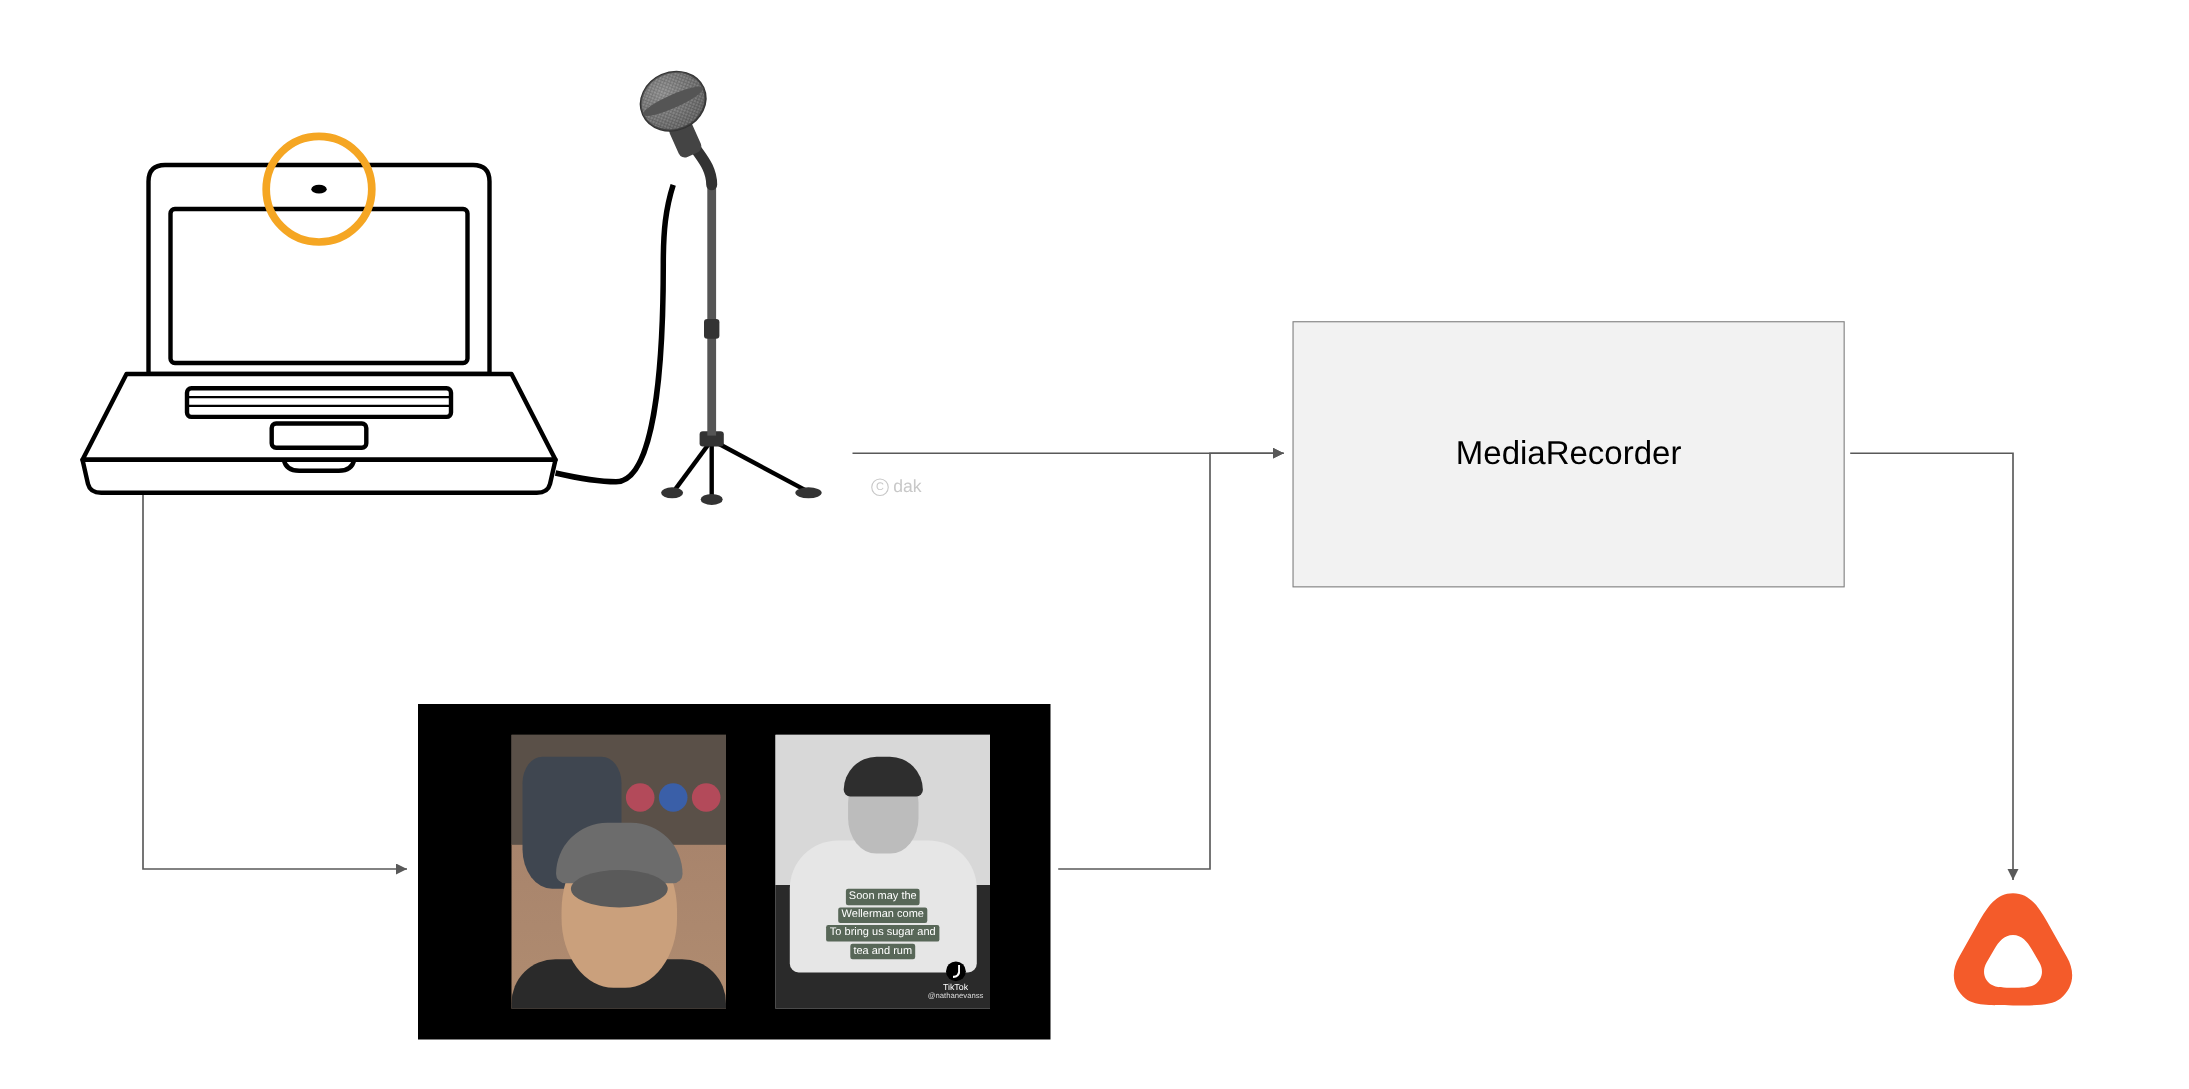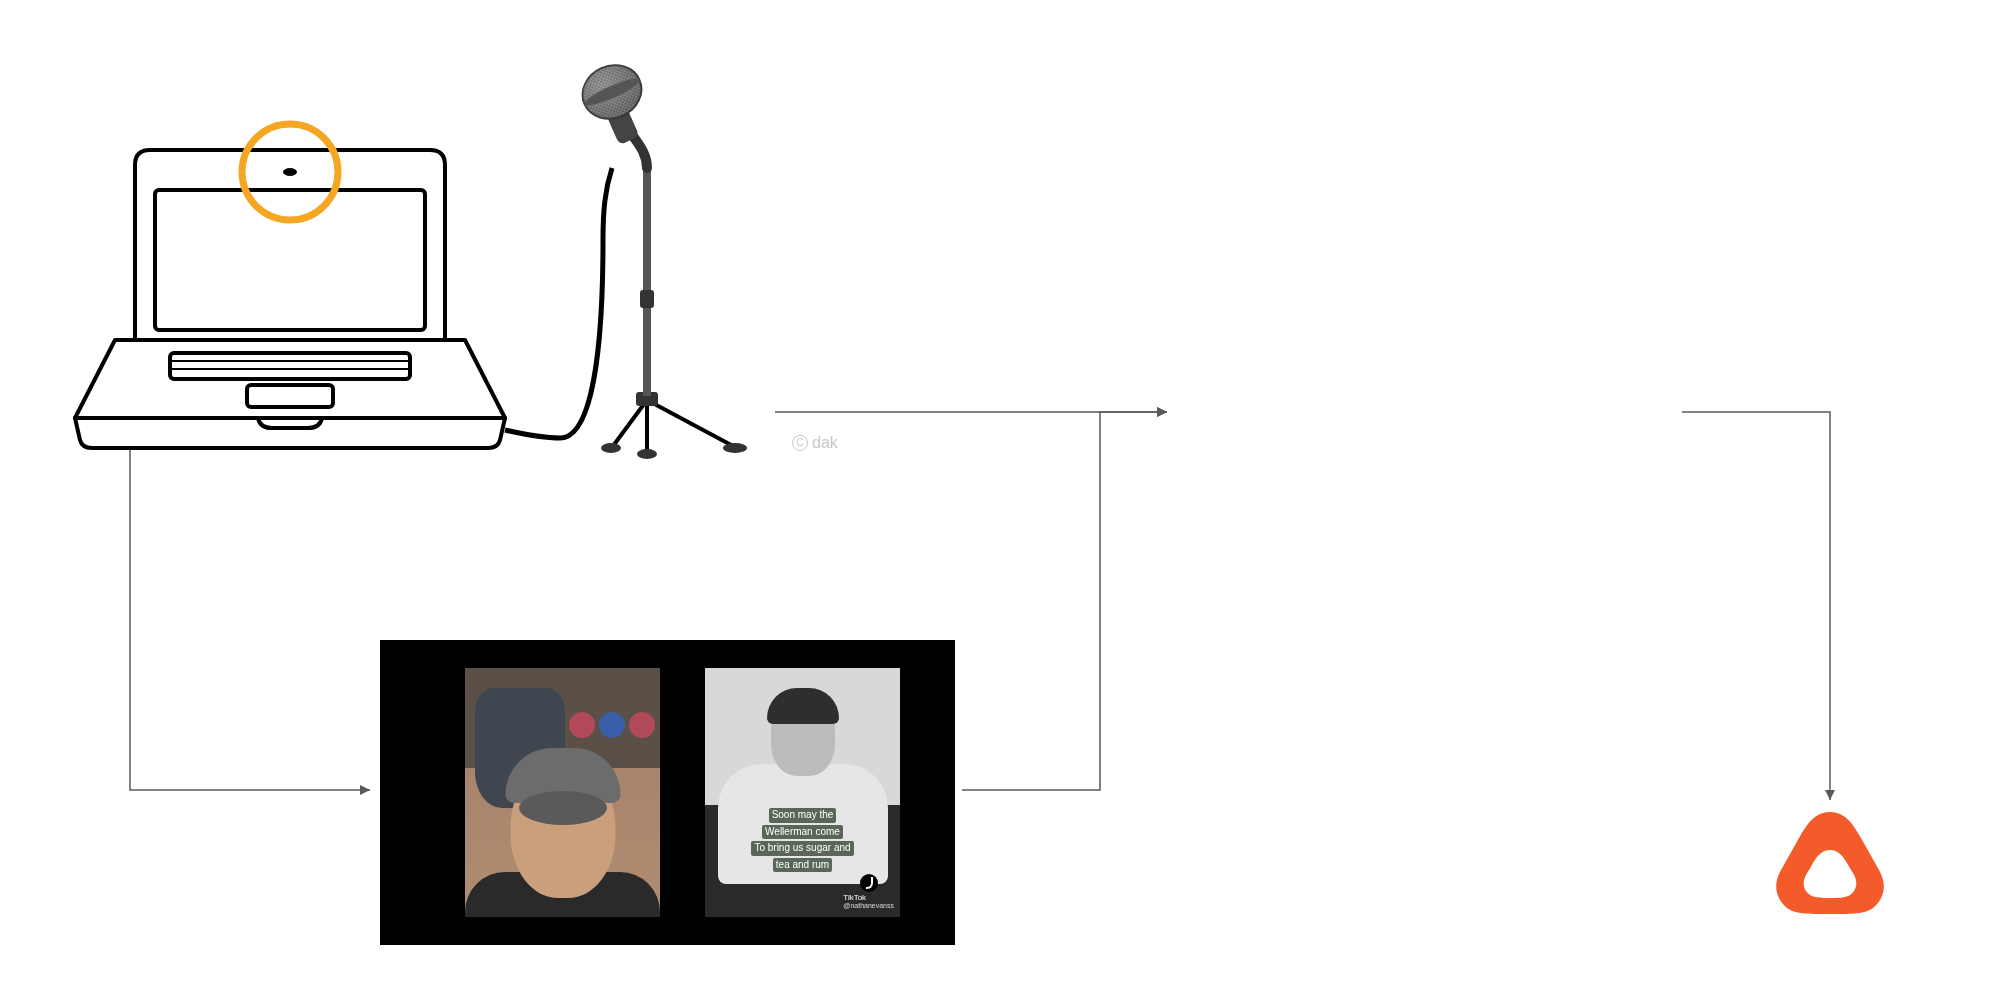--- a/index.html
+++ b/index.html
@@ -205,21 +205,21 @@
     padding: 1px 3px;
     border-radius: 2px;
     display: inline-block;
     margin-bottom: 2px;
   }
   .pane.right .tiktok {
     position: absolute;
     right: 6px;
     bottom: 8px;
     color: #fff;
-    text-align: left;
+    text-align: center;
   }
   .pane.right .tiktok .logo {
     width: 18px;
     height: 18px;
     border-radius: 50%;
     background: #000;
     margin: 0 auto 2px;
     position: relative;
   }
   .pane.right .tiktok .logo::before {
@@ -271,20 +271,23 @@
   
   .orange-logo {
     position: absolute;
   }
 </style>
 </head>
 <body>
 
 <div class="stage">
 
+  <div class="box" style="left:1175px; top:292px; width:500px; height:240px;">
+    <div class="box-label">MediaRecorder</div>
+  </div>
 
 
   <div class="watermark" style="left:792px; top:434px;">
     <span class="c-circle">C</span>
     <span>dak</span>
   </div>
 
   <div class="canvas-preview" style="left:380px; top:640px; width:575px; height:305px;">
     <div class="pane left">
       <div class="bg-top"></div>

